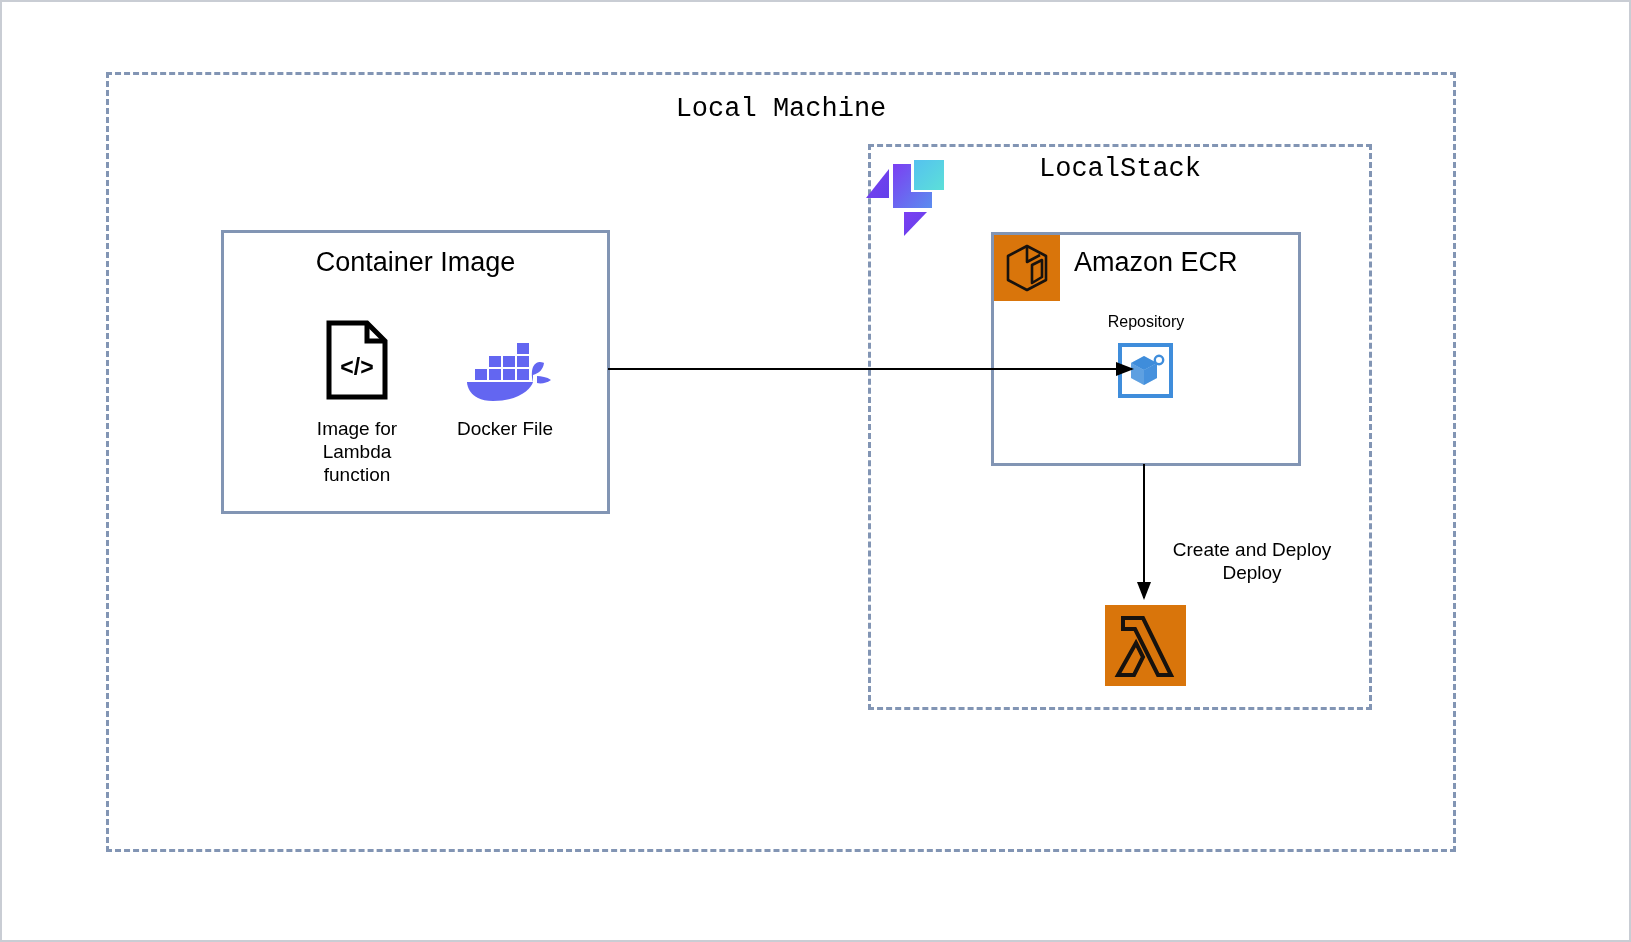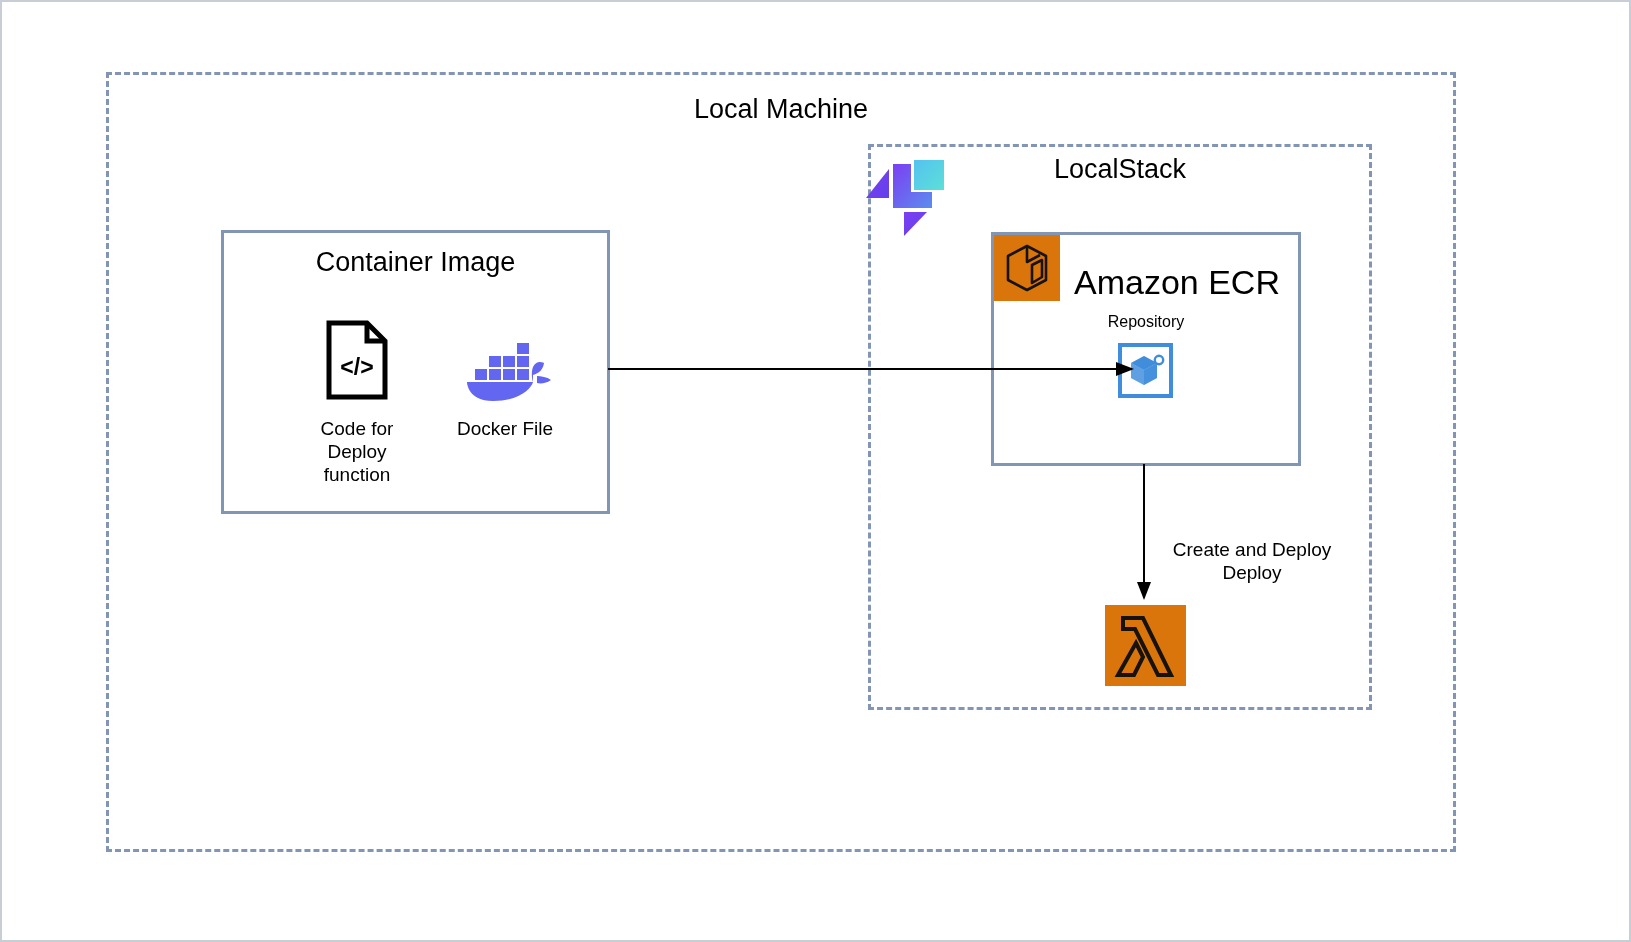--- a/index.html
+++ b/index.html
@@ -20,20 +20,21 @@
     box-sizing: border-box;
     overflow: hidden;
   }
 
   
   .dashed-box {
     position: absolute;
     box-sizing: border-box;
     border: 3px dashed #8295b4;
     background: transparent;
+    font-family: Liberation Mono, monospace;
   }
   #local-machine-box {
     left: 104px;
     top: 70px;
     width: 1350px;
     height: 780px;
   }
   #localstack-box {
     left: 866px;
     top: 142px;
@@ -137,23 +138,22 @@
     position: absolute;
     left: 0px;
     top: 0px;
     width: 66px;
     height: 66px;
   }
   #ecr-title {
     position: absolute;
     left: 80px;
     top: 12px;
-    font-size: 34px;
+    font-size: 27px;
     white-space: nowrap;
-    margin-top: 16px;
   }
   #repository-label {
     position: absolute;
     left: 0; right: 0;
     top: 78px;
     font-size: 16px;
     text-align: center;
   }
   #repository-icon {
     position: absolute;
@@ -243,21 +243,21 @@
     <div id="container-image-title">Container Image</div>
 
     <div id="code-icon-wrap">
       <div class="icon-center">
         <svg width="64" height="82" viewBox="0 0 64 82">
           <path d="M4 4 L42 4 L60 22 L60 78 L4 78 Z" fill="#ffffff" stroke="#000000" stroke-width="5" stroke-linejoin="miter"></path>
           <path d="M42 4 L42 22 L60 22" fill="none" stroke="#000000" stroke-width="5" stroke-linejoin="miter"></path>
           <text x="32" y="56" font-family="'Liberation Sans', sans-serif" font-size="23" font-weight="bold" text-anchor="middle" fill="#000000">&lt;/&gt;</text>
         </svg>
       </div>
-      <div class="icon-caption">Code for Deploy function</div>
+      <div class="icon-caption">Image for Lambda function</div>
     </div>
 
     <div id="docker-icon-wrap">
       <div class="icon-center">
         <svg width="92" height="70" viewBox="0 0 92 70">
           <g fill="#6366f1">
             <rect x="16" y="38" width="12" height="11"></rect>
             <rect x="30" y="38" width="12" height="11"></rect>
             <rect x="44" y="38" width="12" height="11"></rect>
             <rect x="58" y="38" width="12" height="11"></rect>

